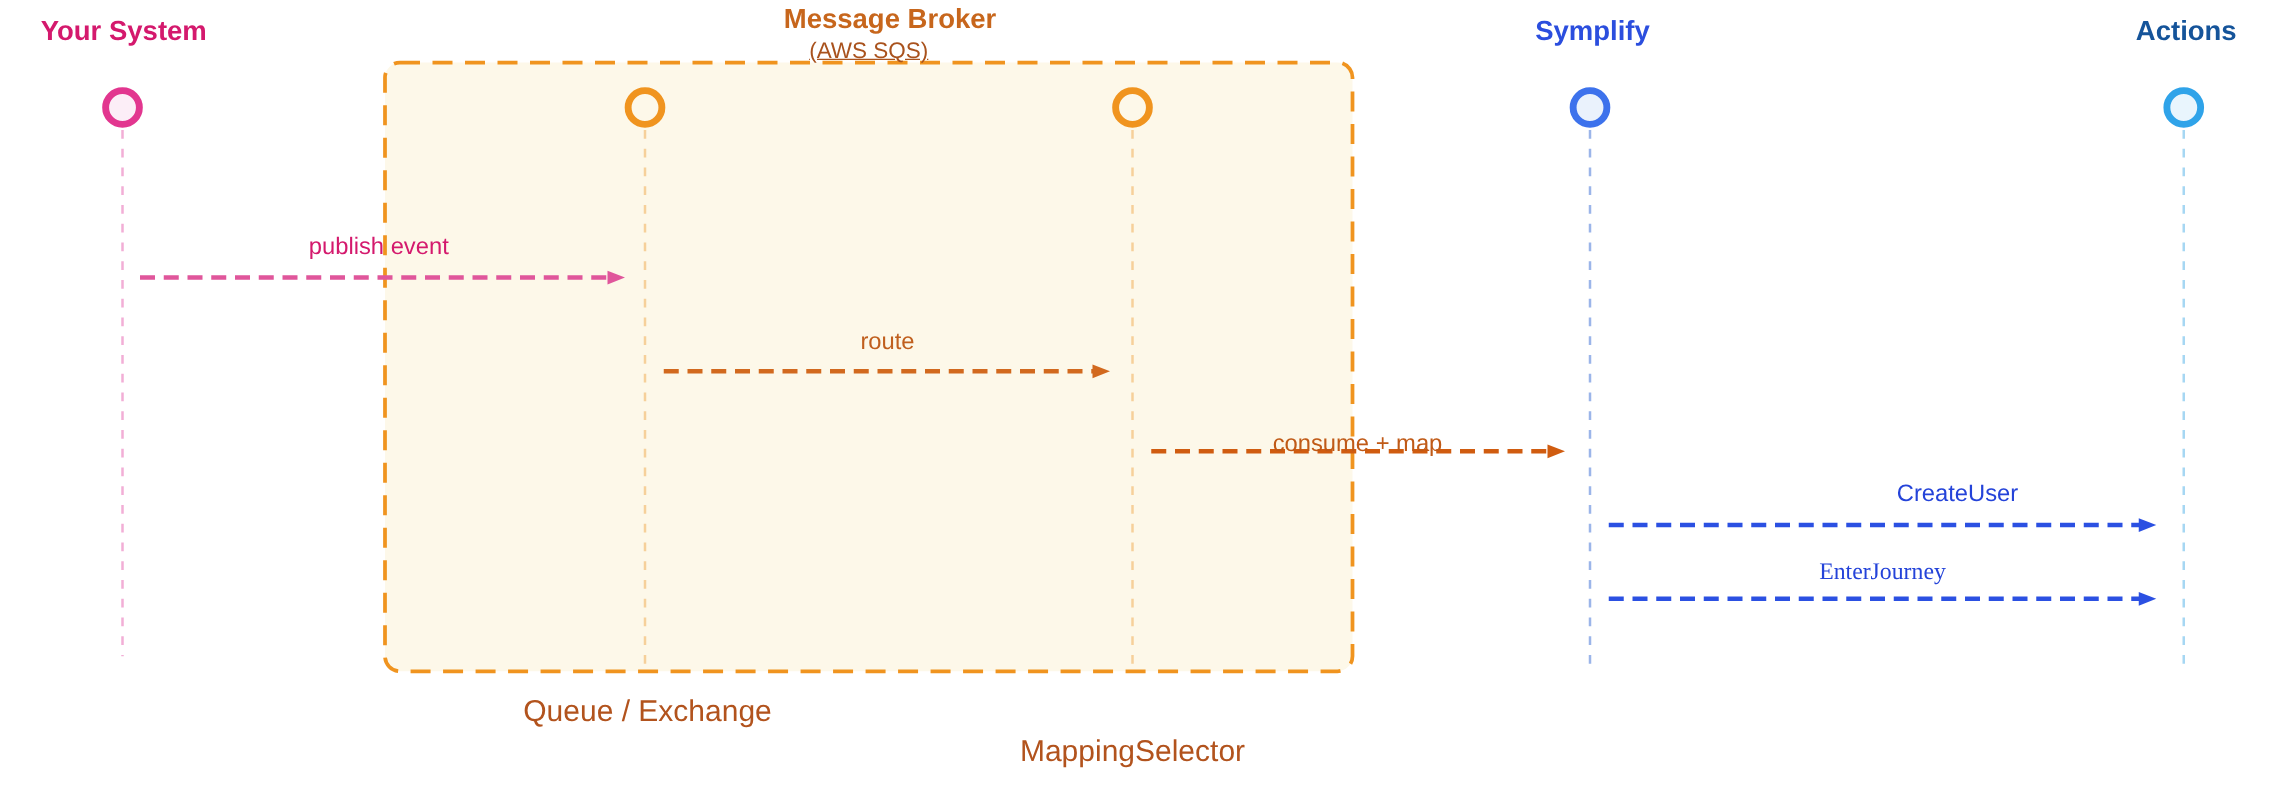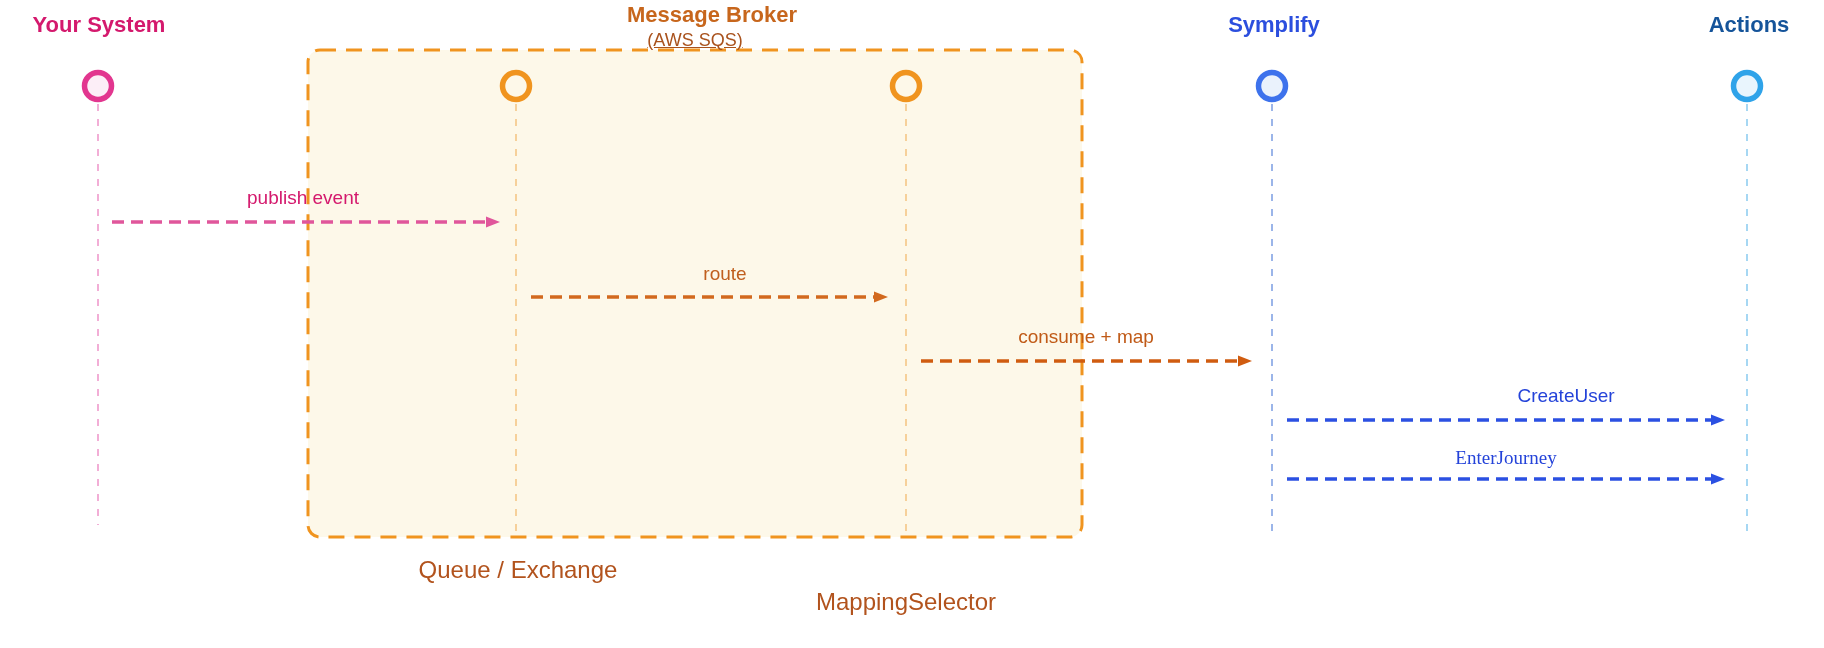--- a/index.html
+++ b/index.html
@@ -95,18 +95,18 @@
   <div class="label group-subtitle" style="left:695px; top:30px; color:var(--orange_subtitle);text-decoration:underline;">(AWS SQS)</div>
 
   <div class="label actor-title" style="left:1274px; top:12px; color:var(--blue_title);">Symplify</div>
 
   <div class="label actor-title" style="left:1749px; top:12px; color:var(--navy_title);">Actions</div>
 
   <div class="label participant-label" style="left:518px; top:556px; color:var(--orange_participant_label);">Queue / Exchange</div>
   <div class="label participant-label" style="left:906px; top:588px; color:var(--orange_participant_label);">MappingSelector</div>
 
   <div class="label msg-label" style="left:303px; top:187px; color:var(--pink_title);">publish event</div>
-  <div class="label msg-label" style="left:710px; top:263px; color:var(--route_text);margin-left:15px;">route</div>
-  <div class="label msg-label" style="left:1086px; top:326px; color:var(--consume_text);">consume + map</div>
+  <div class="label msg-label" style="left:710px; top:263px; color:var(--route_text);">route</div>
+  <div class="label msg-label" style="left:1086px; top:345px; color:var(--consume_text);">consume + map</div>
   <div class="label msg-label" style="left:1566px; top:385px; color:var(--blue_text);">CreateUser</div>
   <div class="label msg-label" style="left:1506px; top:447px; color:var(--blue_text);font-family:Liberation Serif, serif;">EnterJourney</div>
 
 </div>
 
 </body></html>

